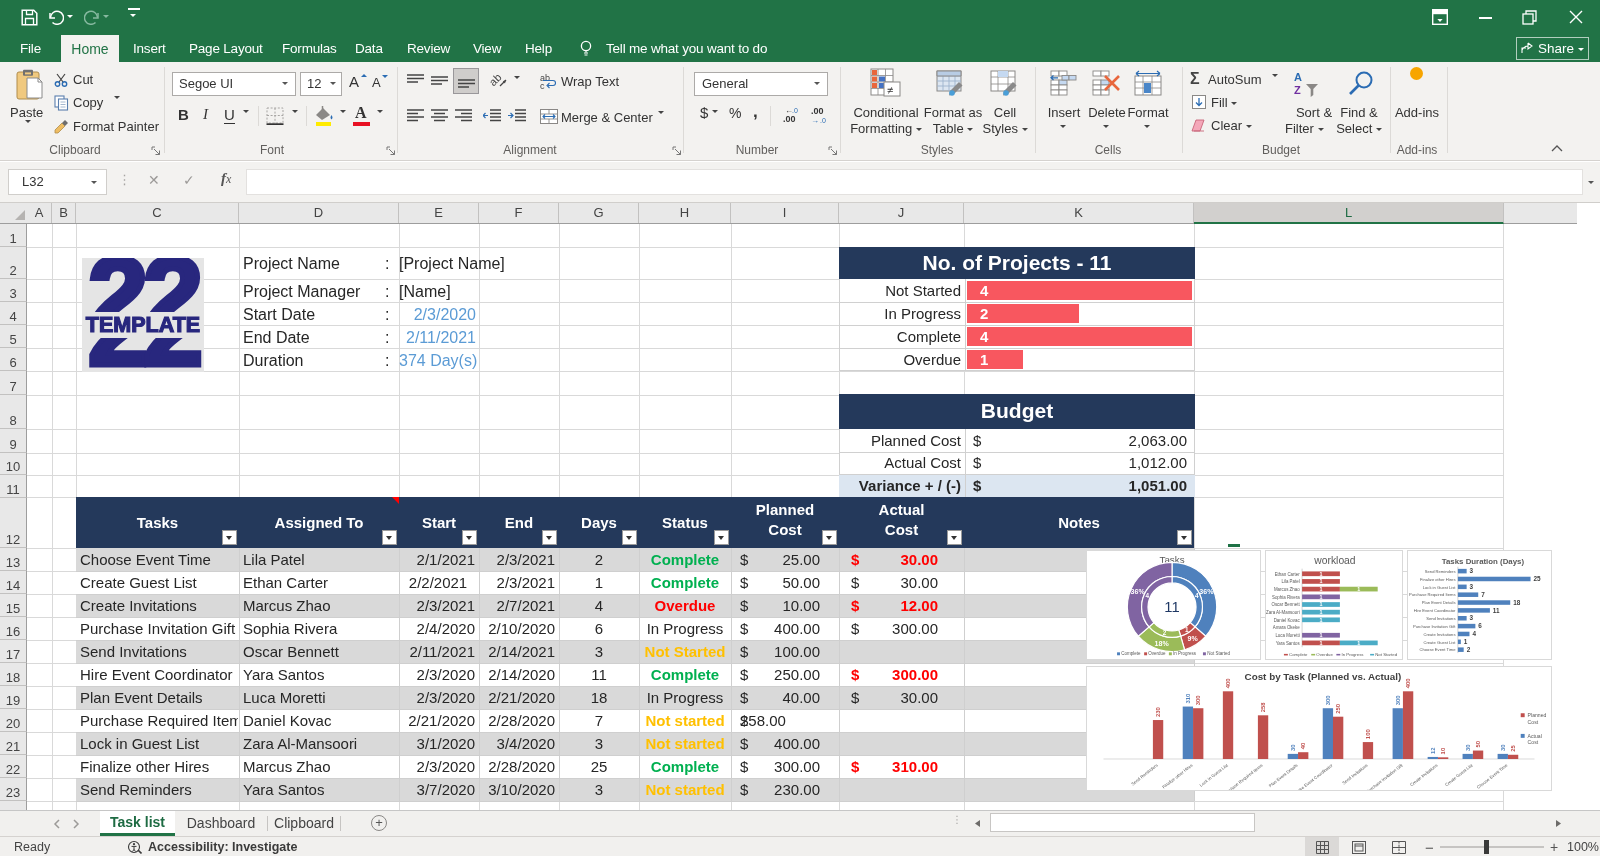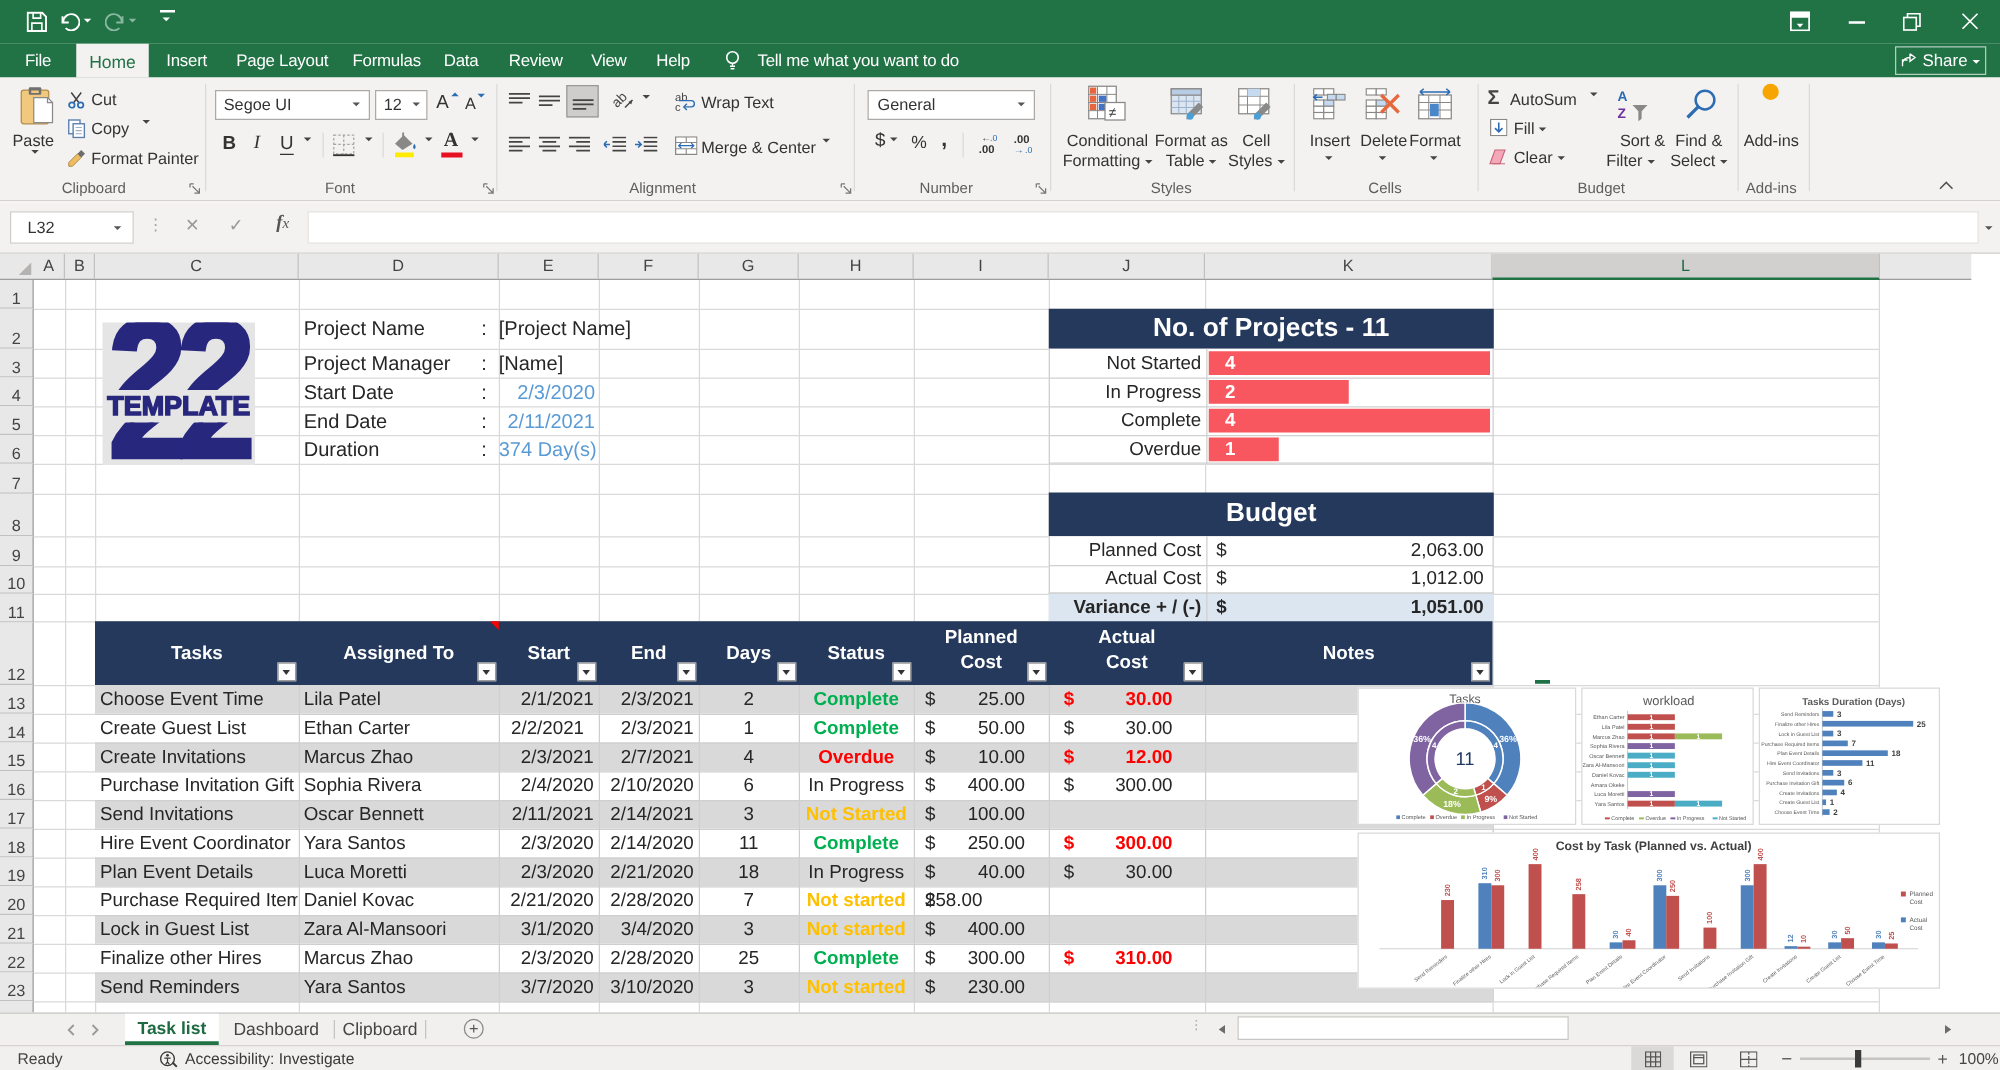--- a/index.html
+++ b/index.html
@@ -904,21 +904,21 @@
 </div>
 
 <div id="statusbar">
   <div class="abs" style="left:14px;top:3px;font-size:12.5px;color:#444">Ready</div>
   <svg class="abs" style="left:127px;top:3px" width="15" height="14" viewBox="0 0 15 14">
     <circle cx="7" cy="7" r="5.5" fill="none" stroke="#3a3a3a" stroke-width="1.1"></circle>
     <circle cx="7" cy="4.2" r="1.1" fill="#3a3a3a"></circle>
     <path d="M4.5 6.4 h5 M7 6.4 v3.4 M5.5 11.5 l1.5 -2 1.5 2" stroke="#3a3a3a" stroke-width="1" fill="none"></path>
     <path d="M11 10 l3.5 3.5" stroke="#3a3a3a" stroke-width="1.6"></path>
   </svg>
-  <div class="abs" style="left:148px;top:3px;font-size:12.5px;font-weight:normal;color:#3a3a3a">Accessibility: Investigate</div>
+  <div class="abs" style="left:148px;top:3px;font-size:12.5px;font-weight:bold;color:#3a3a3a">Accessibility: Investigate</div>
 
   <div class="abs" style="left:1305px;top:0;width:34px;height:20px;background:#dbd9d7"></div>
   <svg class="abs" style="left:1316px;top:4px" width="13" height="13" viewBox="0 0 13 13">
       <path d="M0.5 0.5 h12 v12 h-12 z M0.5 4.5 h12 M0.5 8.5 h12 M4.5 0.5 v12 M8.5 0.5 v12" stroke="#555" stroke-width="1" fill="none"></path>
     </svg>
   <svg class="abs" style="left:1352px;top:4px" width="14" height="13" viewBox="0 0 14 13">
       <rect x="0.5" y="0.5" width="13" height="12" fill="none" stroke="#555"></rect>
       <rect x="3" y="3" width="8" height="7" fill="none" stroke="#555"></rect>
       <path d="M3 5 h8" stroke="#555"></path>
     </svg>

